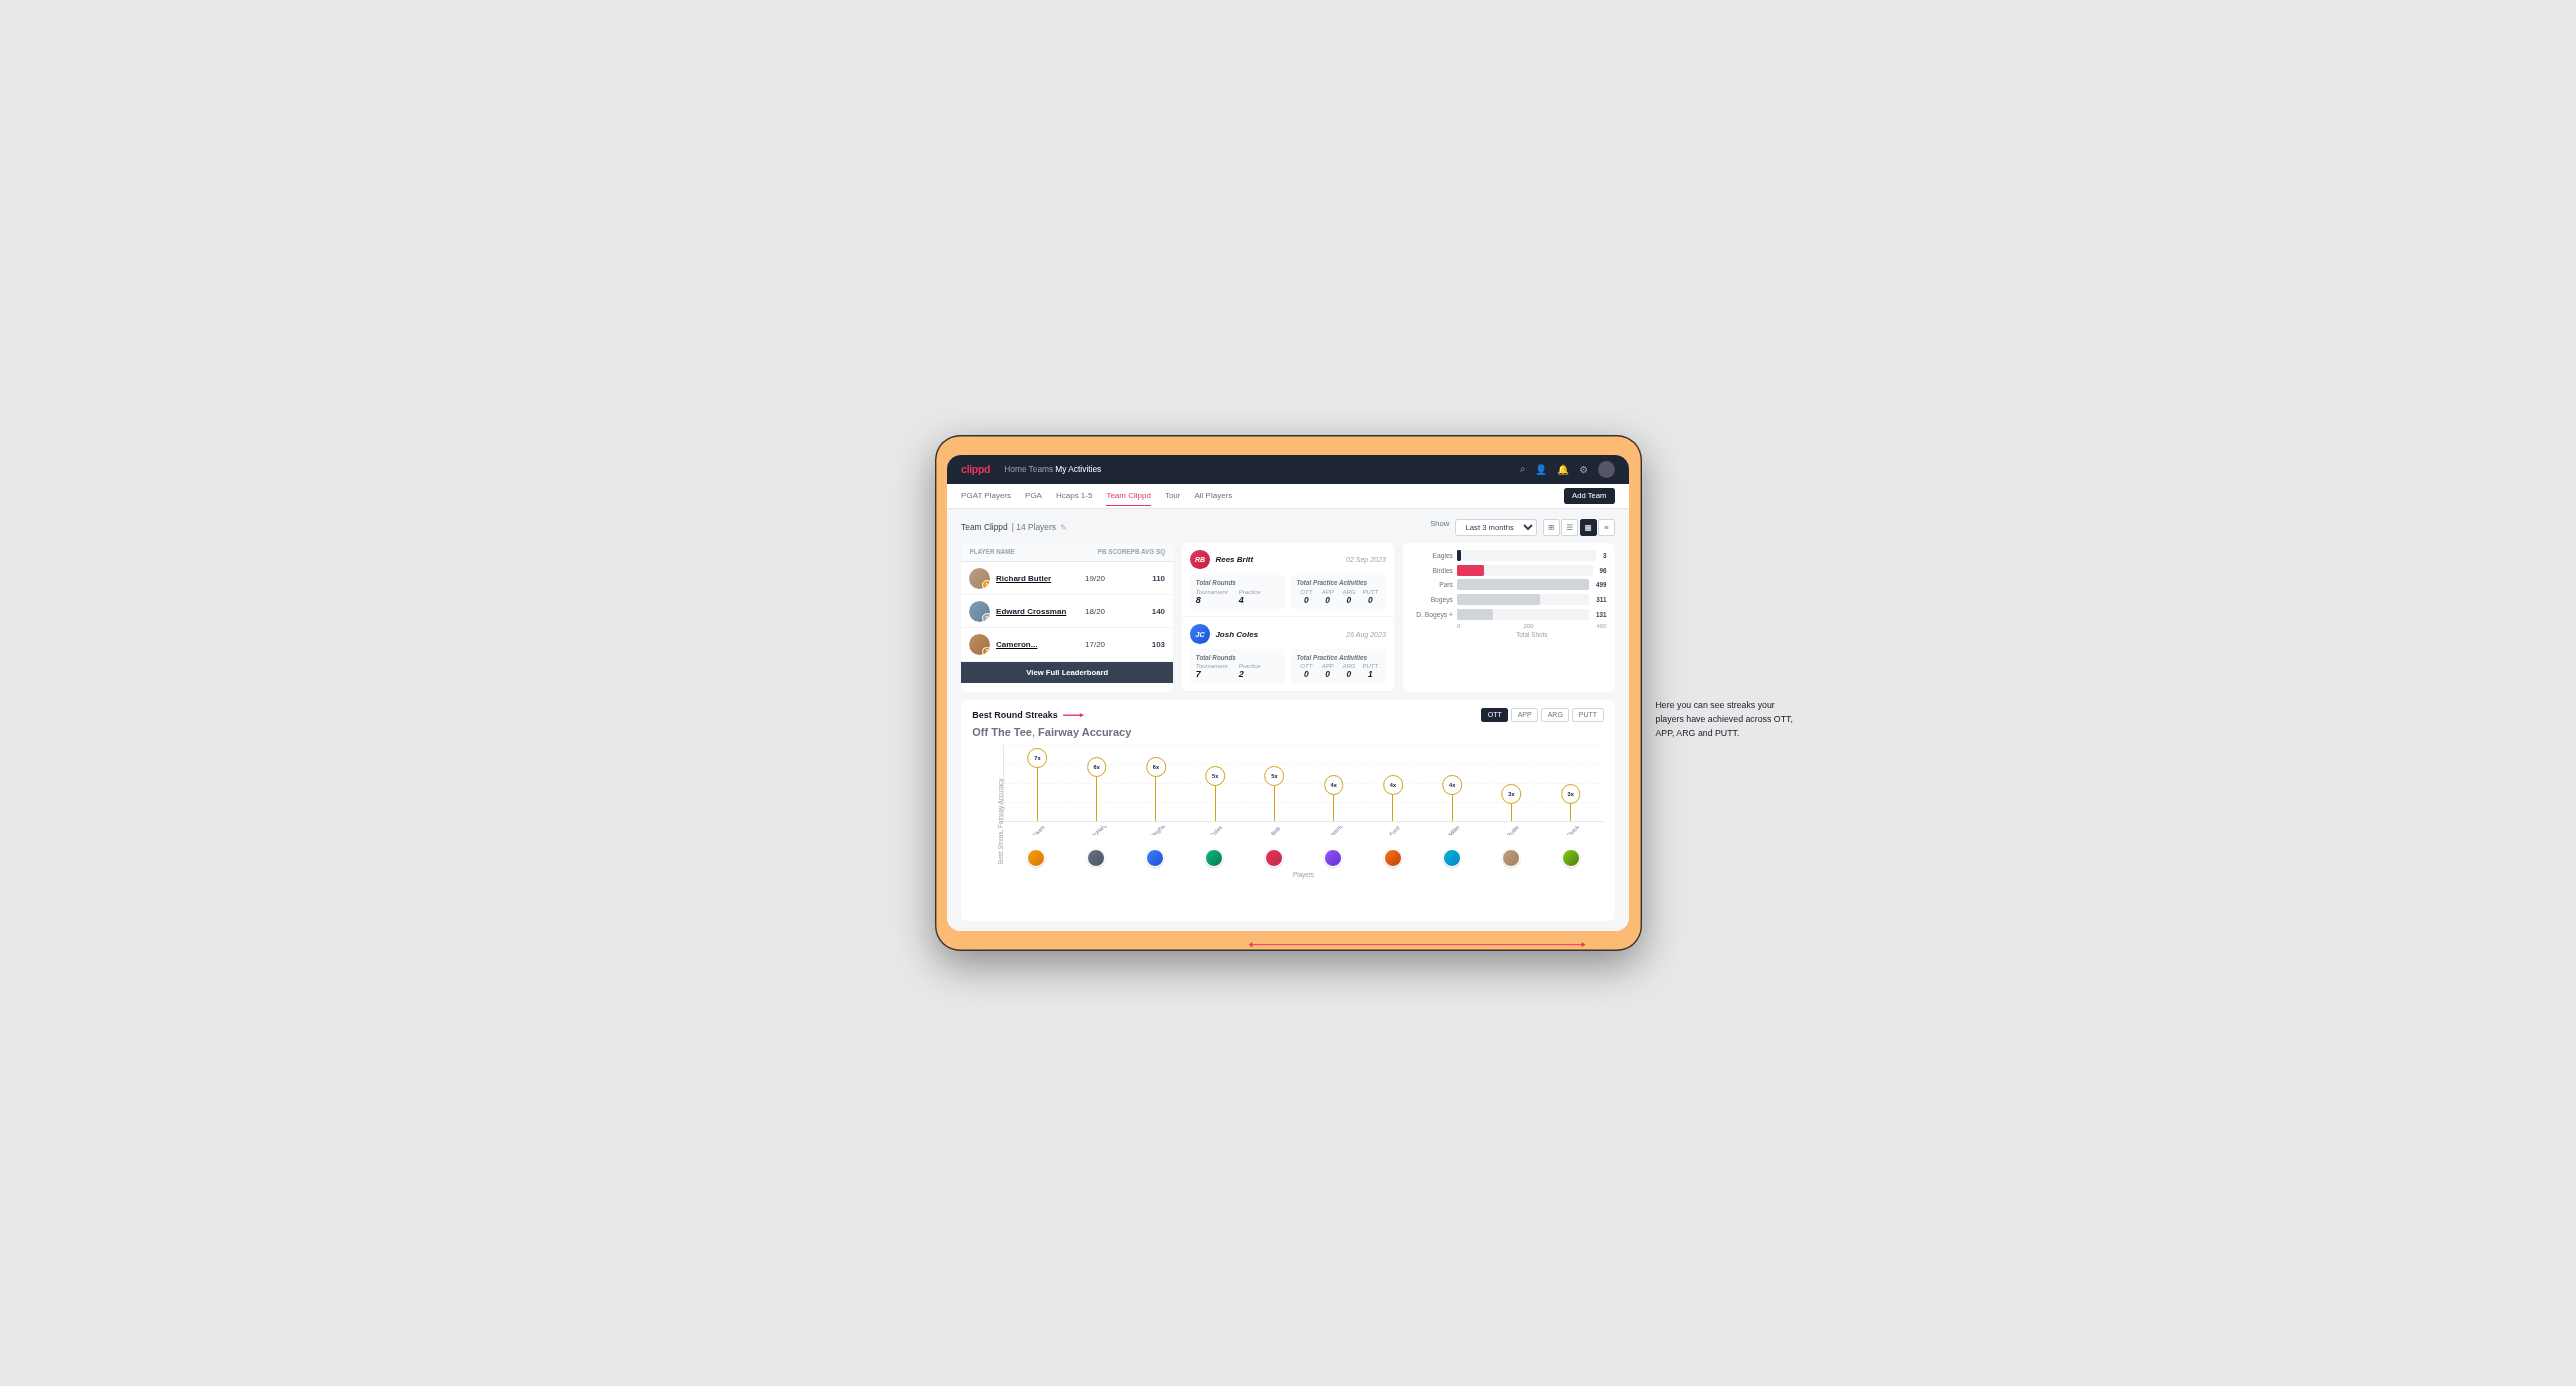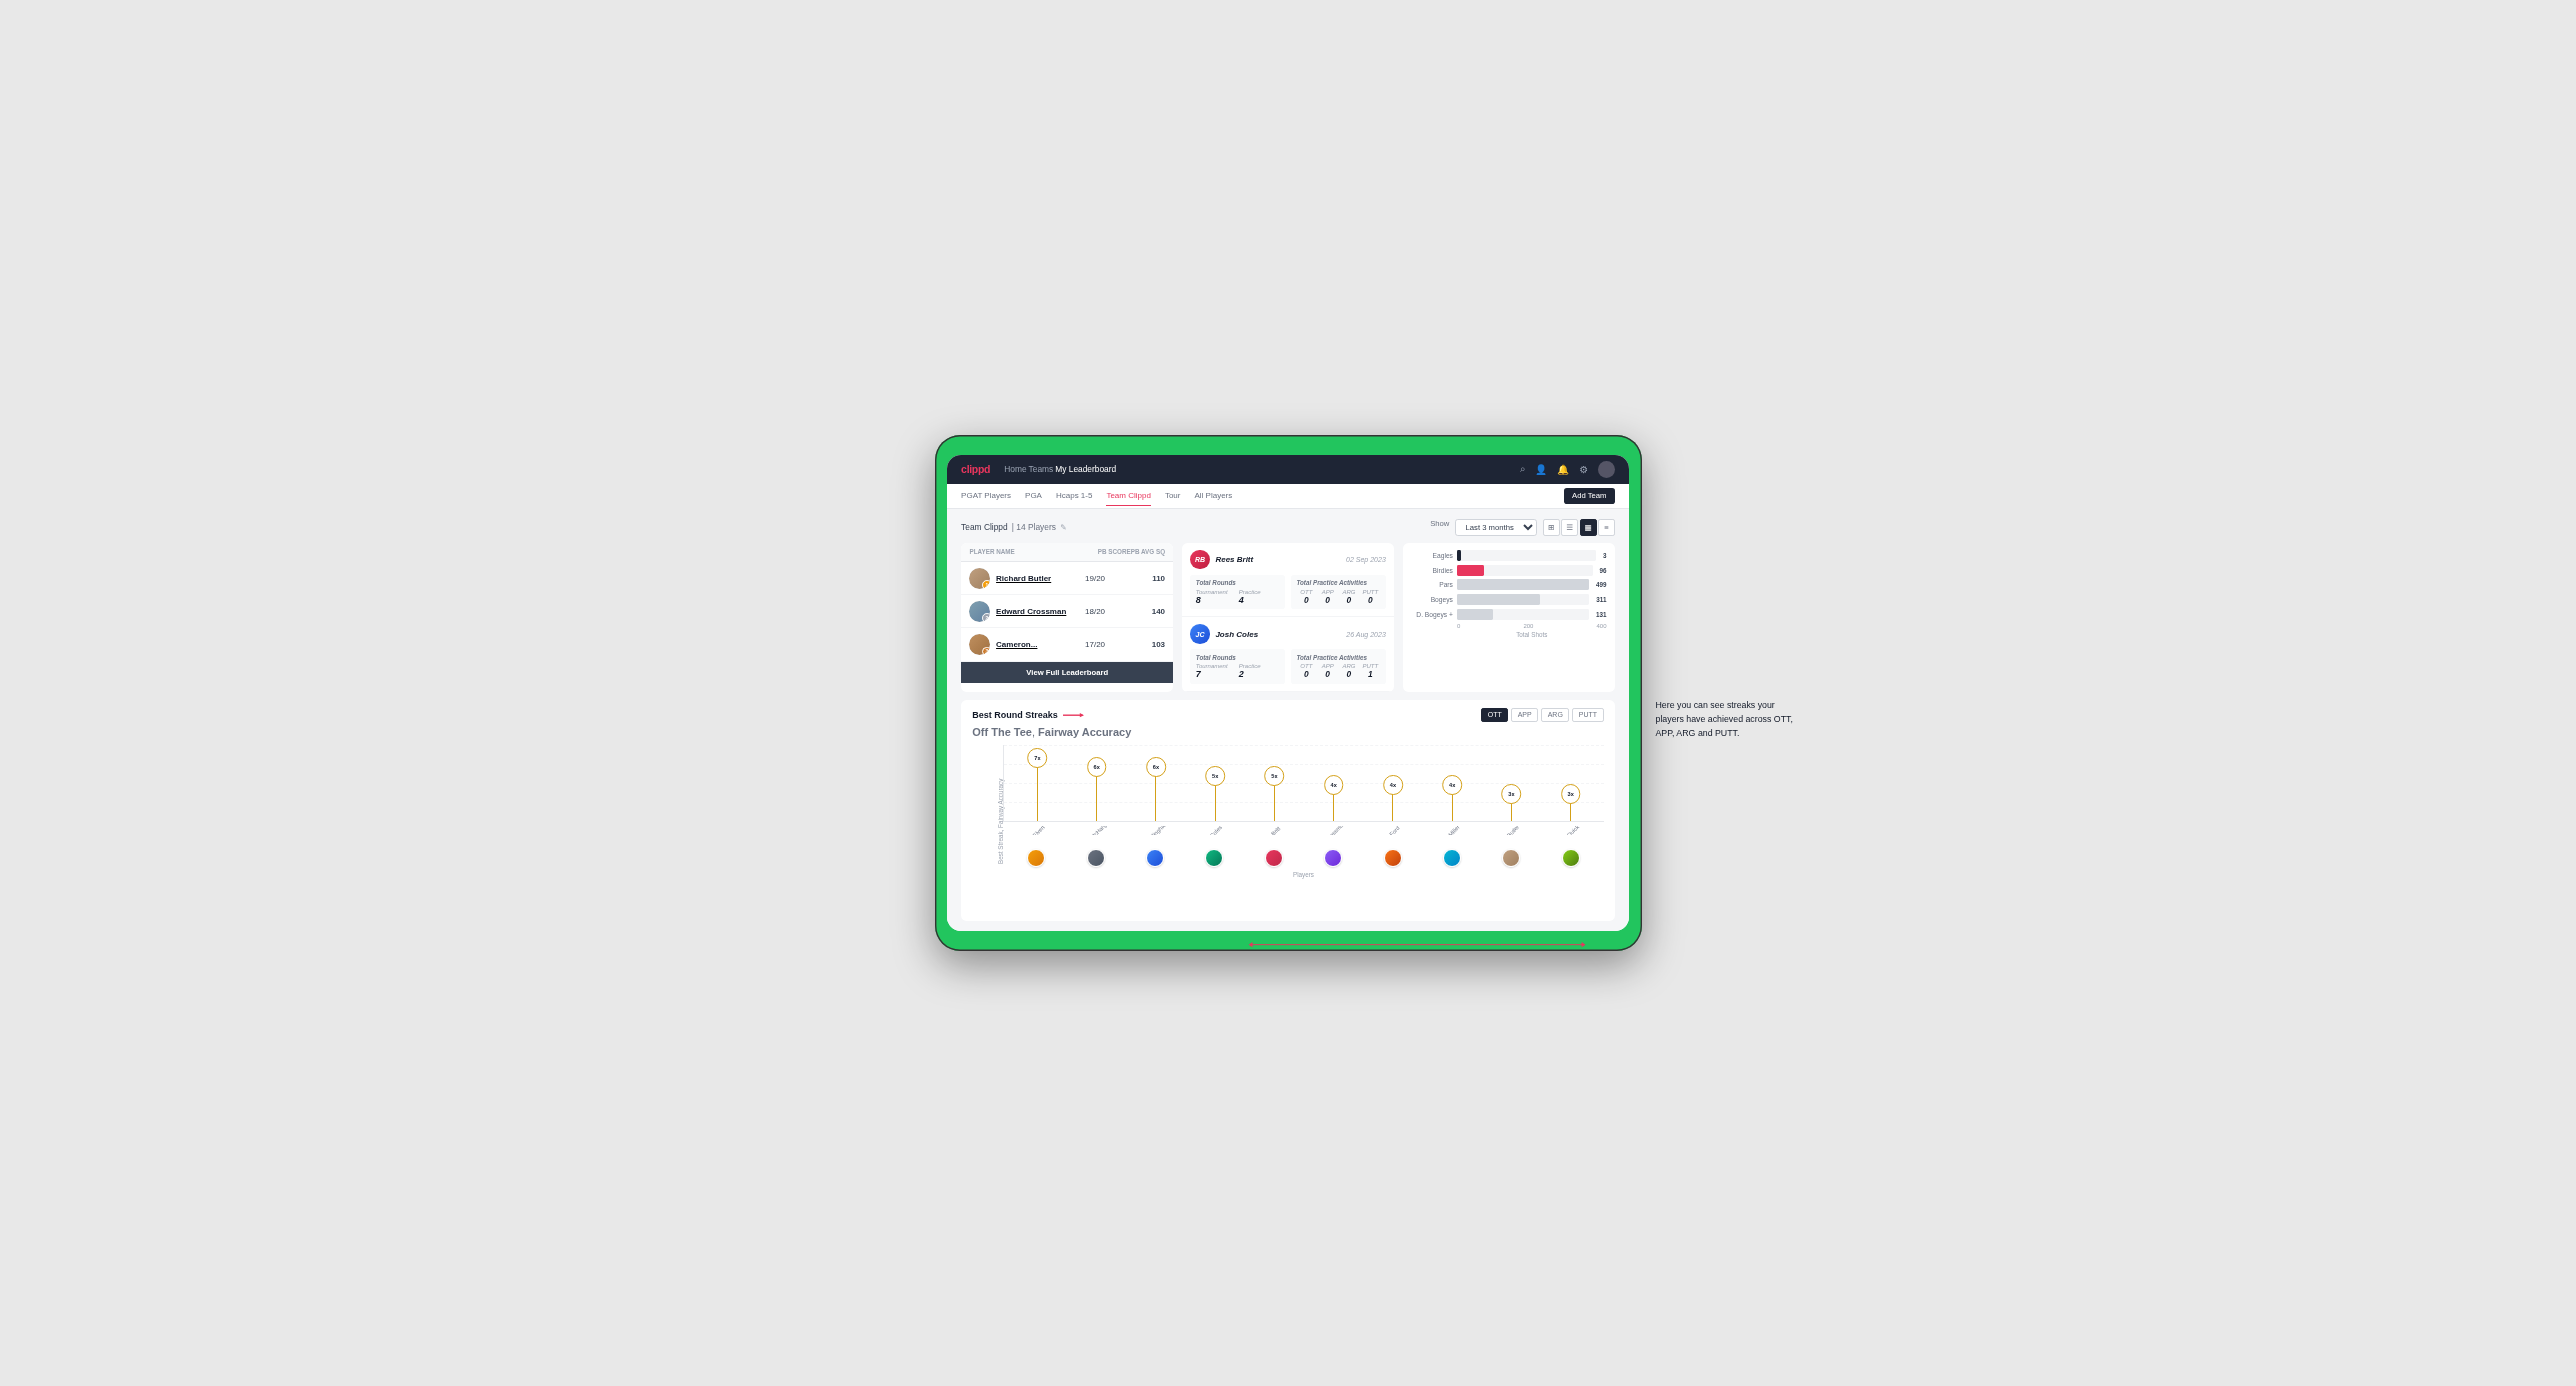--- a/index.html
+++ b/index.html
@@ -6,21 +6,21 @@
     body {
       background: #e8e8e8;
       font-family: -apple-system, BlinkMacSystemFont, 'Segoe UI', sans-serif;
       display: flex;
       align-items: center;
       justify-content: center;
       min-height: 100vh;
       padding: 28px;
     }
     .tablet-frame {
-      background: #22c55e;
+      background: #fdba74;
       border-radius: 25px;
       padding: 19.6px 12.6px;
       box-shadow: 0 14px 42px rgba(0,0,0,0.4), inset 0 0 0 1.4px #333;
       position: relative;
       width: 707px;
     }
     .tablet-screen {
       background: #fff;
       border-radius: 14px;
       overflow: hidden;
@@ -466,21 +466,21 @@
 
 <div style="position: relative; display: inline-block;">
   <div class="tablet-frame">
     <div class="tablet-screen">
 
       <nav class="nav-bar">
         <div class="nav-logo">clippd</div>
         <div class="nav-links">
           <span class="nav-link">Home</span>
           <span class="nav-link">Teams</span>
-          <span class="nav-link active">My Leaderboard</span>
+          <span class="nav-link active">My Activities</span>
         </div>
         <div class="nav-icons">
           <span class="nav-icon">⌕</span>
           <span class="nav-icon">👤</span>
           <span class="nav-icon">🔔</span>
           <span class="nav-icon">⚙</span>
           <span class="nav-avatar"></span>
         </div>
       </nav>
 

